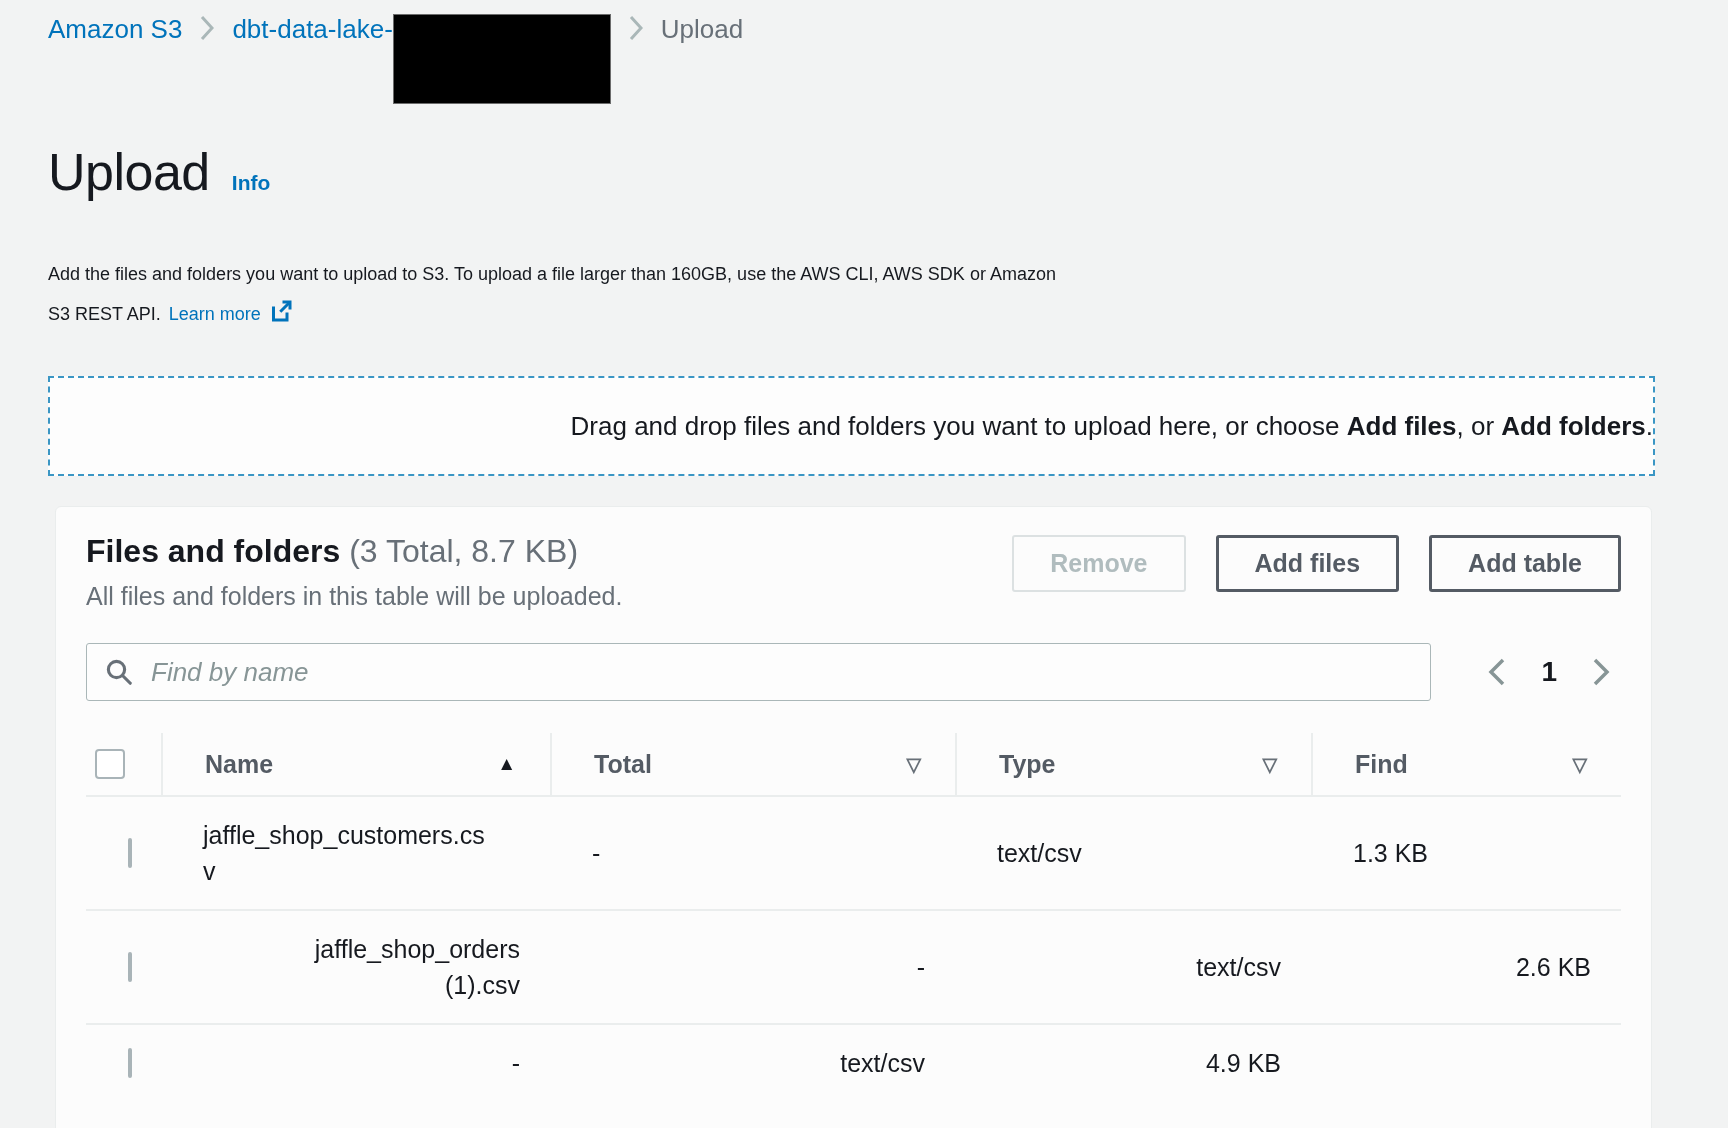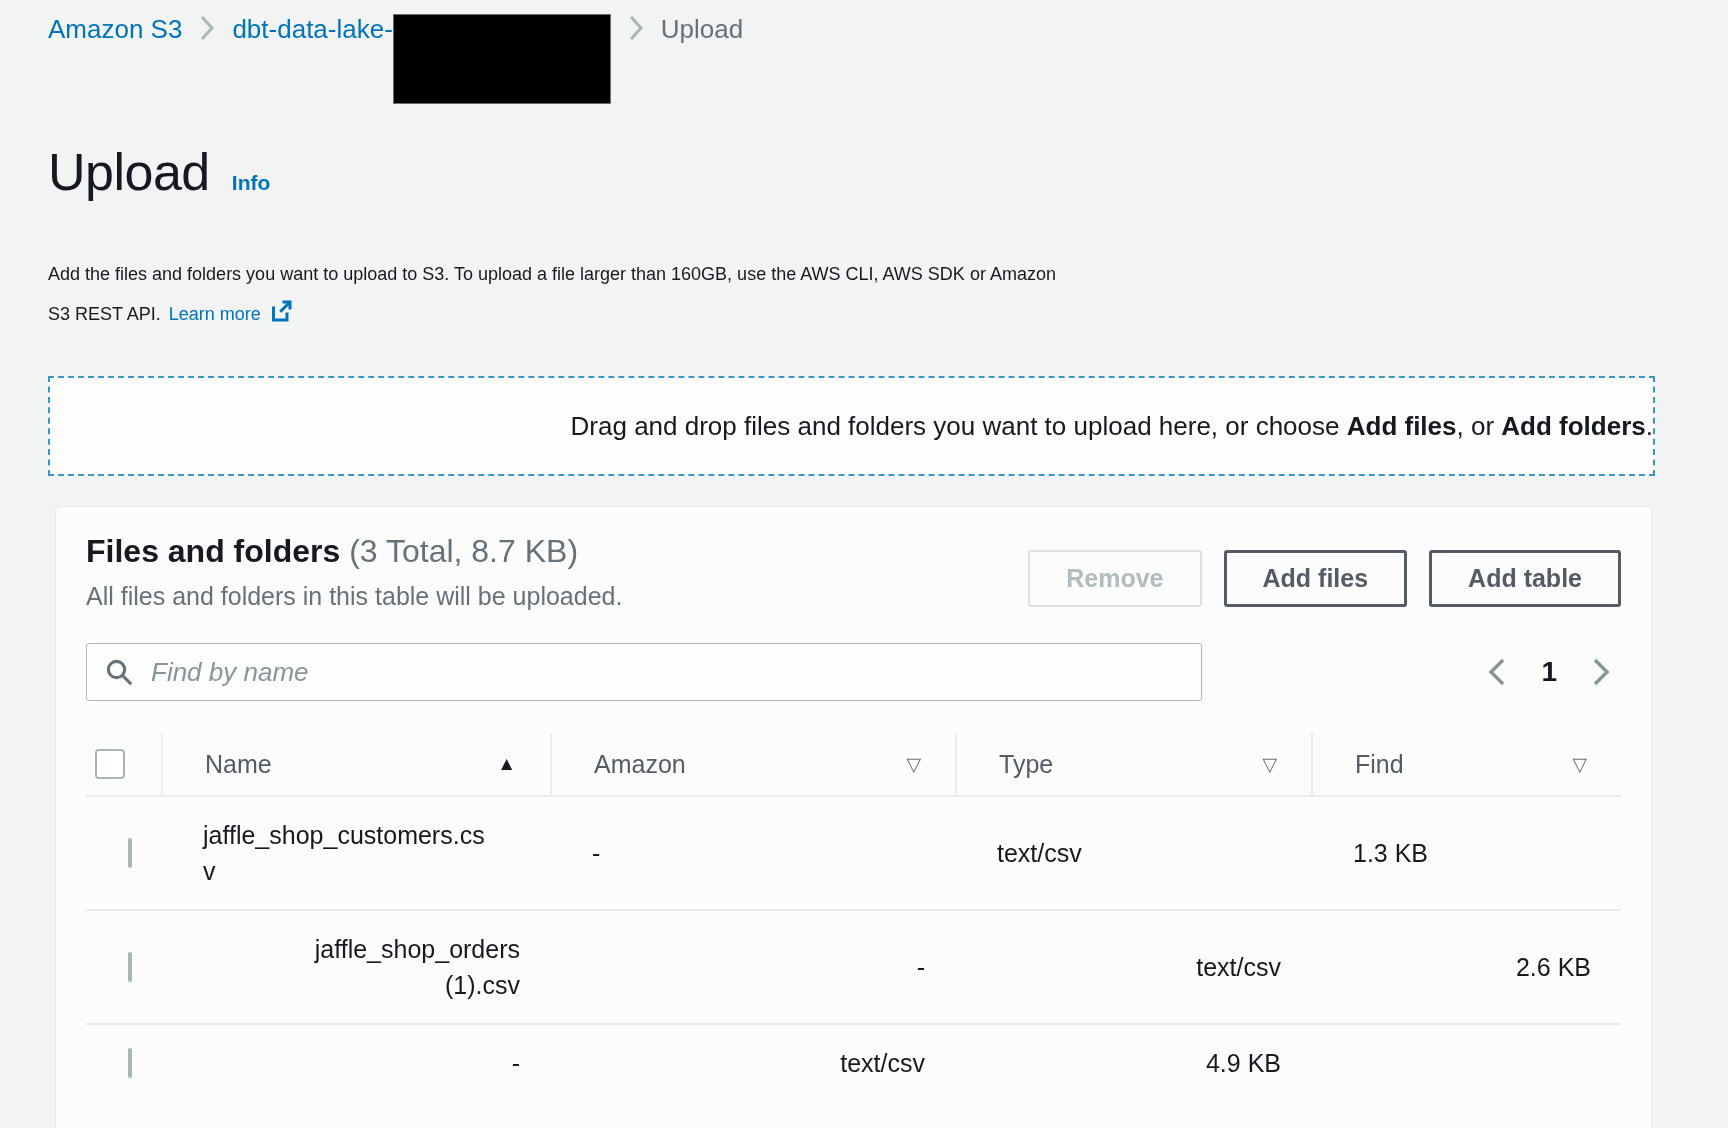--- a/index.html
+++ b/index.html
@@ -46,53 +46,53 @@
     background: #fcfcfc;
     border: 1px solid #eaeded;
     border-radius: 6px;
     box-shadow: 0 2px 0 0 #8d9ba0;
     padding: 26px 30px 38px 30px;
   }
   .panel-head { display: flex; justify-content: space-between; align-items: flex-start; }
   .panel-title { font-size: 32px; font-weight: bold; color: #16191f; }
   .panel-title .summary { font-weight: normal; color: #687078; }
   .panel-sub { margin-top: 12px; font-size: 25px; color: #687078; }
-  .actions { display: flex; gap: 22px; margin-top: 17px; }
+  .actions { display: flex; gap: 30px; margin-top: 2px; }
   .btn {
     font-family: "Liberation Sans", sans-serif;
     font-size: 25px; font-weight: bold;
     padding: 0 36px; height: 57px;
     border-radius: 3px; background: #fcfcfc; cursor: pointer;
     display: inline-flex; align-items: center;
   }
   .btn.secondary { border: 3px solid #545b64; color: #545b64; }
   .btn.disabled { border: 2px solid #dce1e2; color: #b0bcbe; cursor: default; }
 
   
   .search-row { margin-top: 32px; display: flex; align-items: center; }
-  .search-box { position: relative; width: 1116px; }
+  .search-box { position: relative; width: 1345px; }
   .search-box input {
     width: 100%; height: 58px;
     border: 1px solid #aab7b8; border-radius: 3px;
     background: #fdfdfd;
     font-family: "Liberation Sans", sans-serif;
     font-size: 26px; padding: 0 20px 0 64px; color: #16191f;
   }
   .search-box input::placeholder { color: #879596; font-style: italic; }
   .search-icon { position: absolute; left: 18px; top: 14px; }
   .pagination { margin-left: auto; display: flex; align-items: center; gap: 30px; padding-right: 6px; }
   .page-btn { background: none; border: none; cursor: pointer; padding: 4px; display: inline-flex; }
   .page-num { font-size: 28px; font-weight: bold; color: #16191f; background: none; border: none; cursor: pointer; }
 
   
   .table { margin-top: 32px; }
   .thead, .trow { display: grid; grid-template-columns: 75px 389px 405px 356px 1fr; align-items: center; }
   .thead { border-bottom: 2px solid #eaeded; }
   .th {
-    font-size: 25px; font-weight: normal; color: #545b64;
+    font-size: 25px; font-weight: bold; color: #545b64;
     padding: 16px 34px 16px 42px; height: 62px;
     display: flex; align-items: center; justify-content: space-between;
     cursor: pointer;
   }
   .th + .th { border-left: 2px solid #eaeded; }
   .th-check, .td-check { padding: 0 0 0 9px; display: flex; align-items: center; cursor: default; }
   .sort-asc { font-size: 19px; color: #16191f; margin-left: 12px; }
   .sort-none { font-size: 19px; color: #687078; margin-left: 12px; }
   .td { font-size: 25px; color: #16191f; padding: 20px 30px 20px 42px; line-height: 36px; }
   .trow + .trow { border-top: 2px solid #eaeded; text-align: right; }
@@ -186,21 +186,21 @@
     <div class="table">
       <div class="thead">
         <div class="th th-check">
           <span class="checkbox"></span>
         </div>
         <div class="th">
           <span>Name</span>
           <span class="sort-asc">▲</span>
         </div>
         <div class="th">
-          <span>Amazon</span>
+          <span>Total</span>
           <span class="sort-none">▽</span>
         </div>
         <div class="th">
           <span>Type</span>
           <span class="sort-none">▽</span>
         </div>
         <div class="th">
           <span>Find</span>
           <span class="sort-none">▽</span>
         </div>

